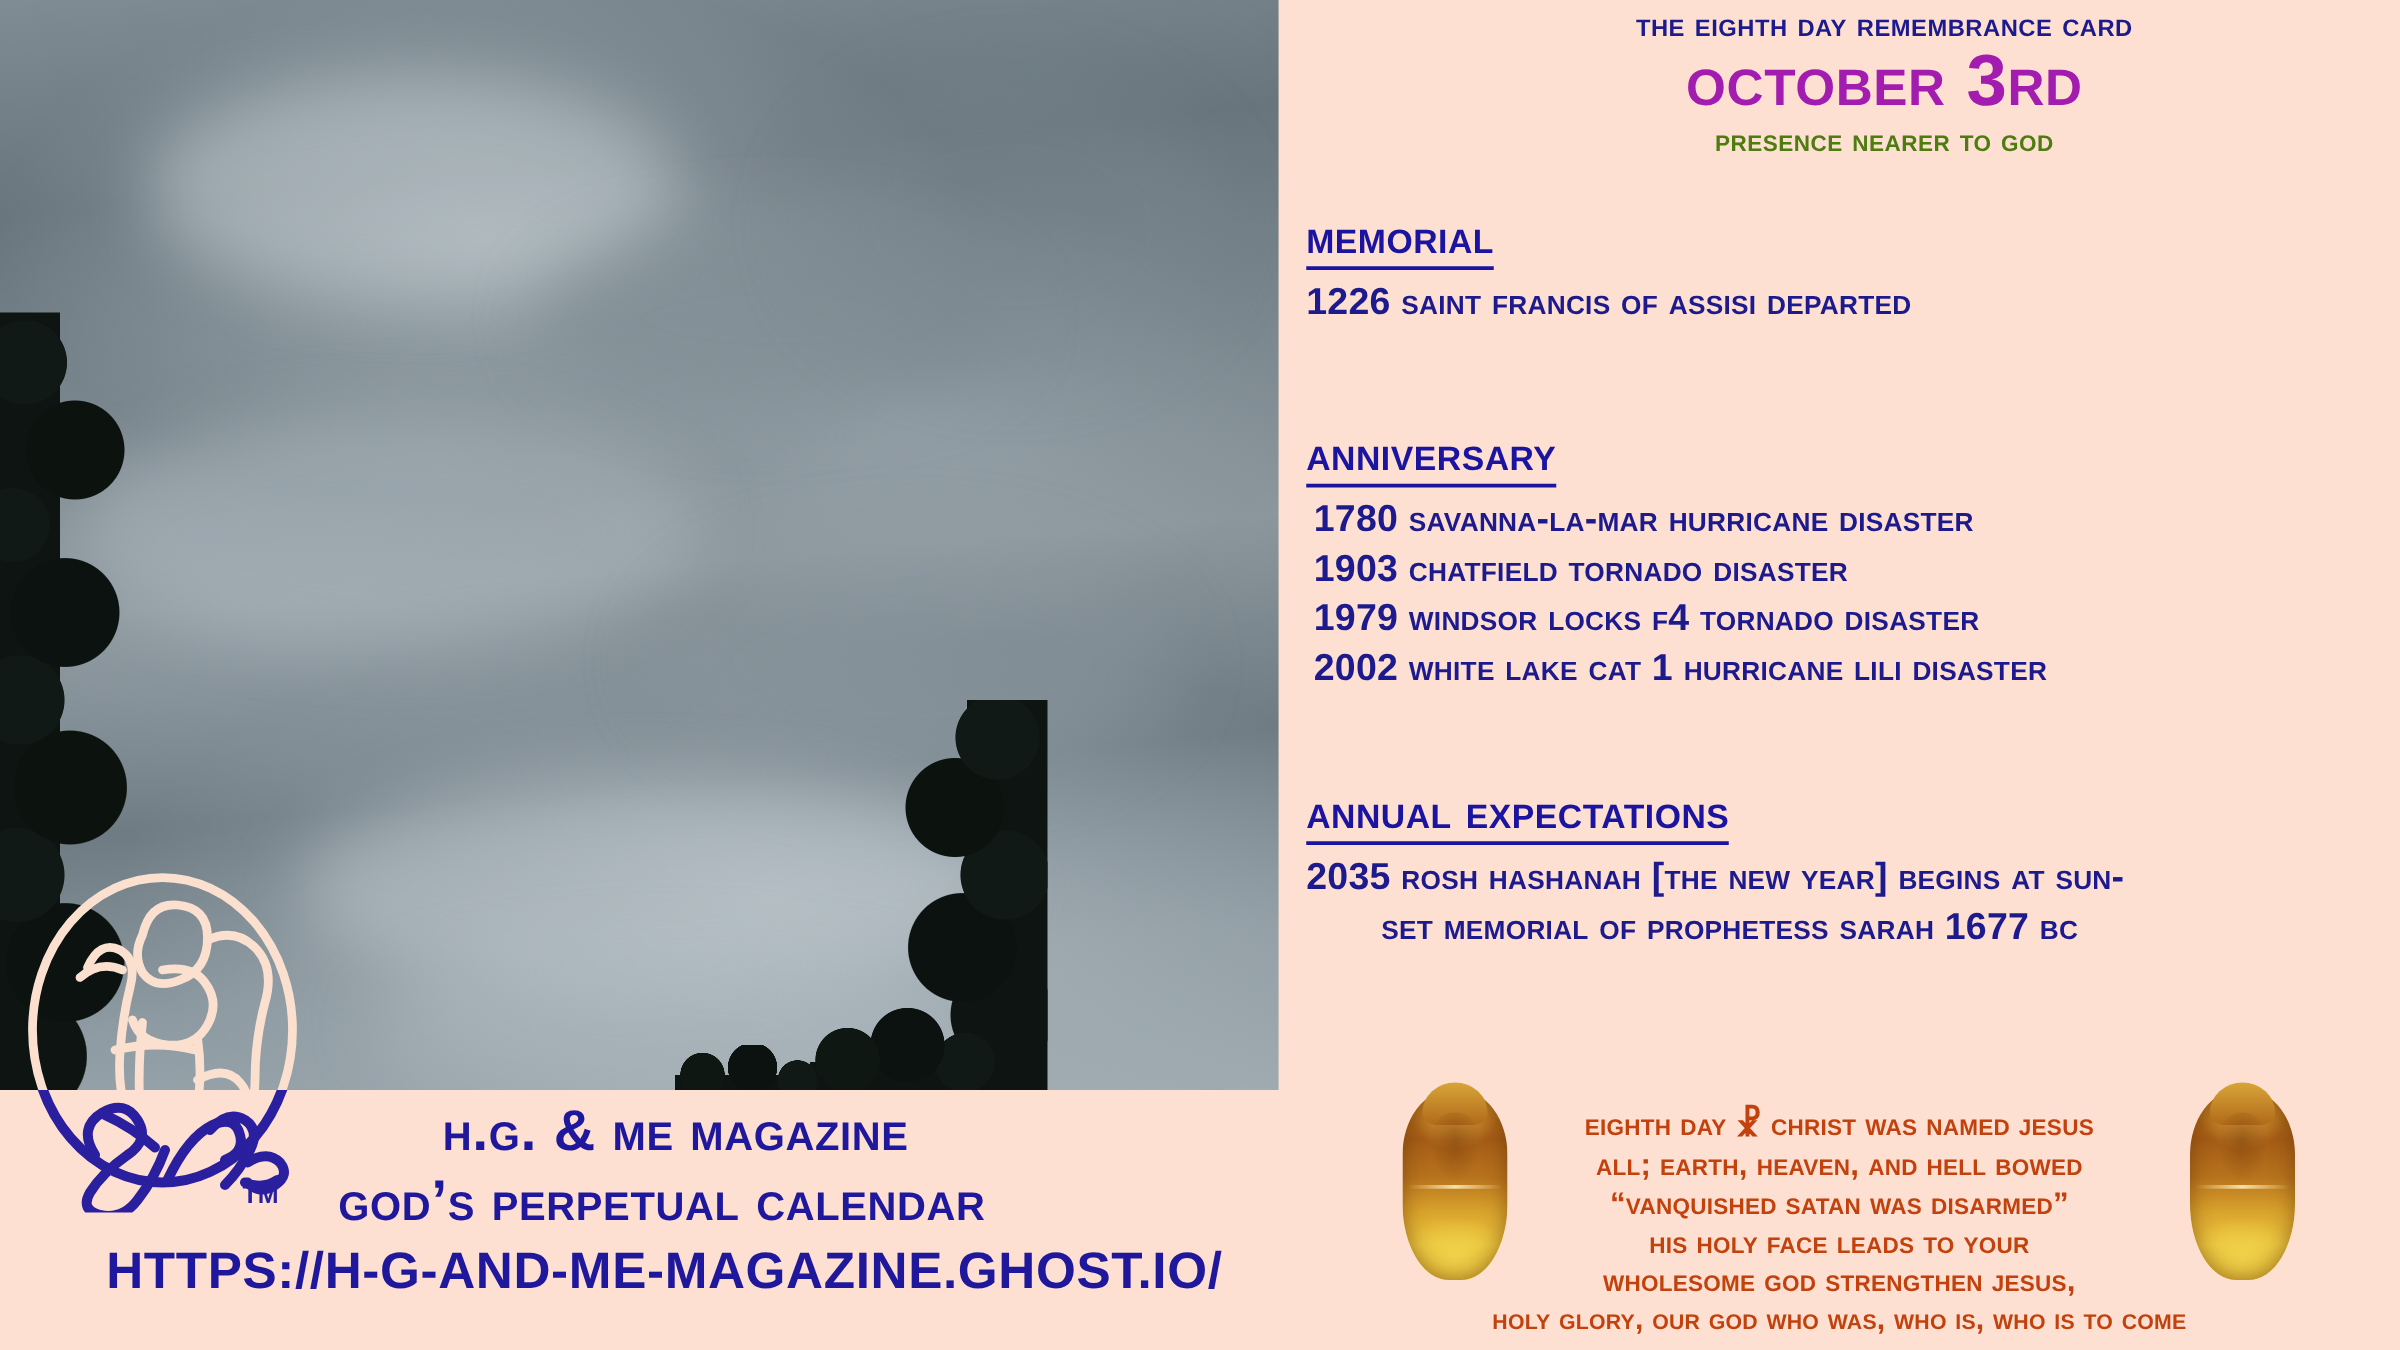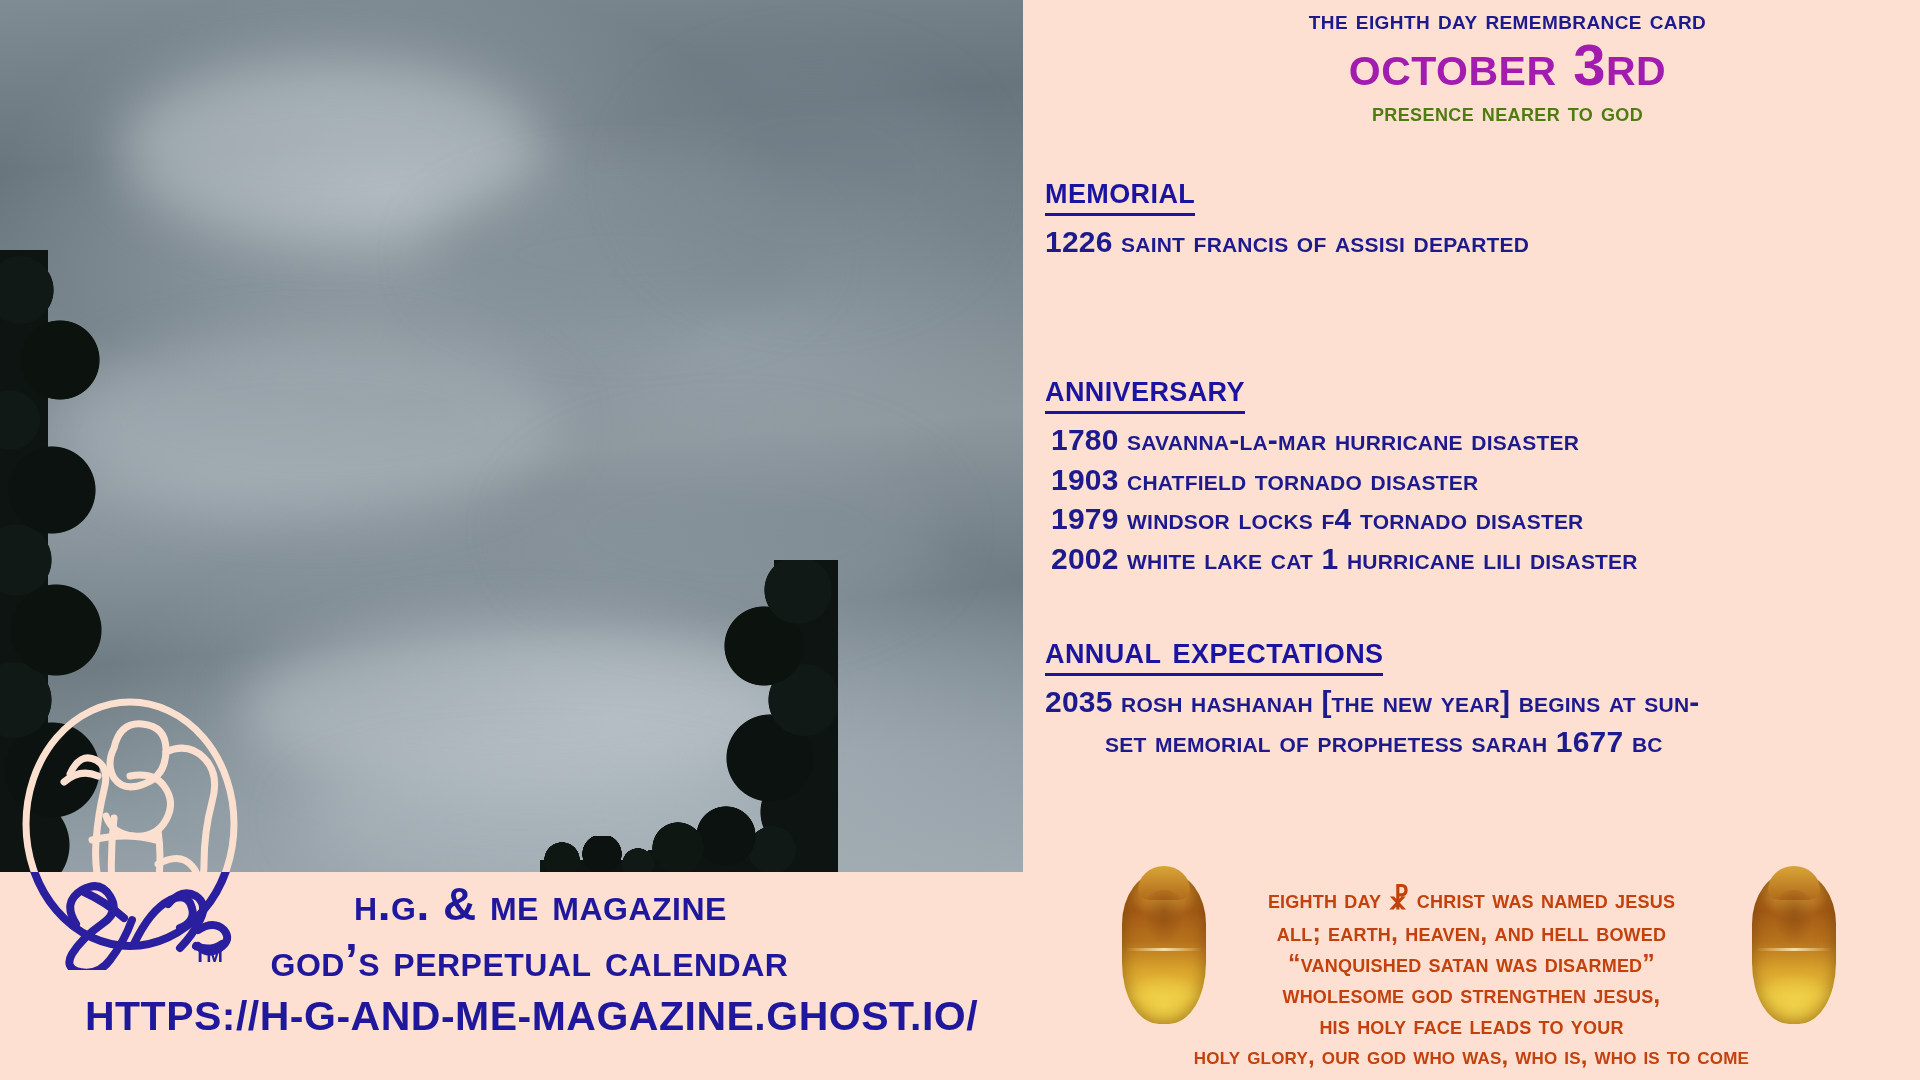--- a/index.html
+++ b/index.html
@@ -240,21 +240,21 @@
     <div class="tagline">Presence nearer to God</div>
   </div>
 
   <div class="section" style="top:168px">
     <div class="sec-head">Memorial</div>
     <ul class="sec-list">
       <li>1226 Saint Francis of Assisi Departed</li>
     </ul>
   </div>
 
-  <div class="section" style="top:366px">
+  <div class="section" style="top:342px">
     <div class="sec-head">Anniversary</div>
     <ul class="sec-list">
       <li class="indent">1780 Savanna-la-Mar Hurricane Disaster</li>
       <li class="indent">1903 Chatfield Tornado Disaster</li>
       <li class="indent">1979 Windsor Locks F4 Tornado Disaster</li>
       <li class="indent">2002 White Lake Cat 1 Hurricane Lili Disaster</li>
     </ul>
   </div>
 
   <div class="section" style="top:628px">
@@ -277,18 +277,18 @@
       <div class="face"></div>
       <div class="seam"></div>
   </div>
 
   <div class="devotion">
     <div class="dev-line">
       <span>Eighth day </span><span class="chi-rho">☧</span><span> Christ was named Jesus</span>
     </div>
     <div class="dev-line">All; Earth, Heaven, and Hell bowed</div>
     <div class="dev-line">“Vanquished Satan was disarmed”</div>
+    <div class="dev-line">His Holy Face leads to your</div>
     <div class="dev-line">Wholesome God strengthen Jesus,</div>
-    <div class="dev-line">His Holy Face leads to your</div>
     <div class="dev-line wide">Holy Glory, our God who was, who is, who is to come</div>
   </div>
 
 </div>
 
 </body></html>

